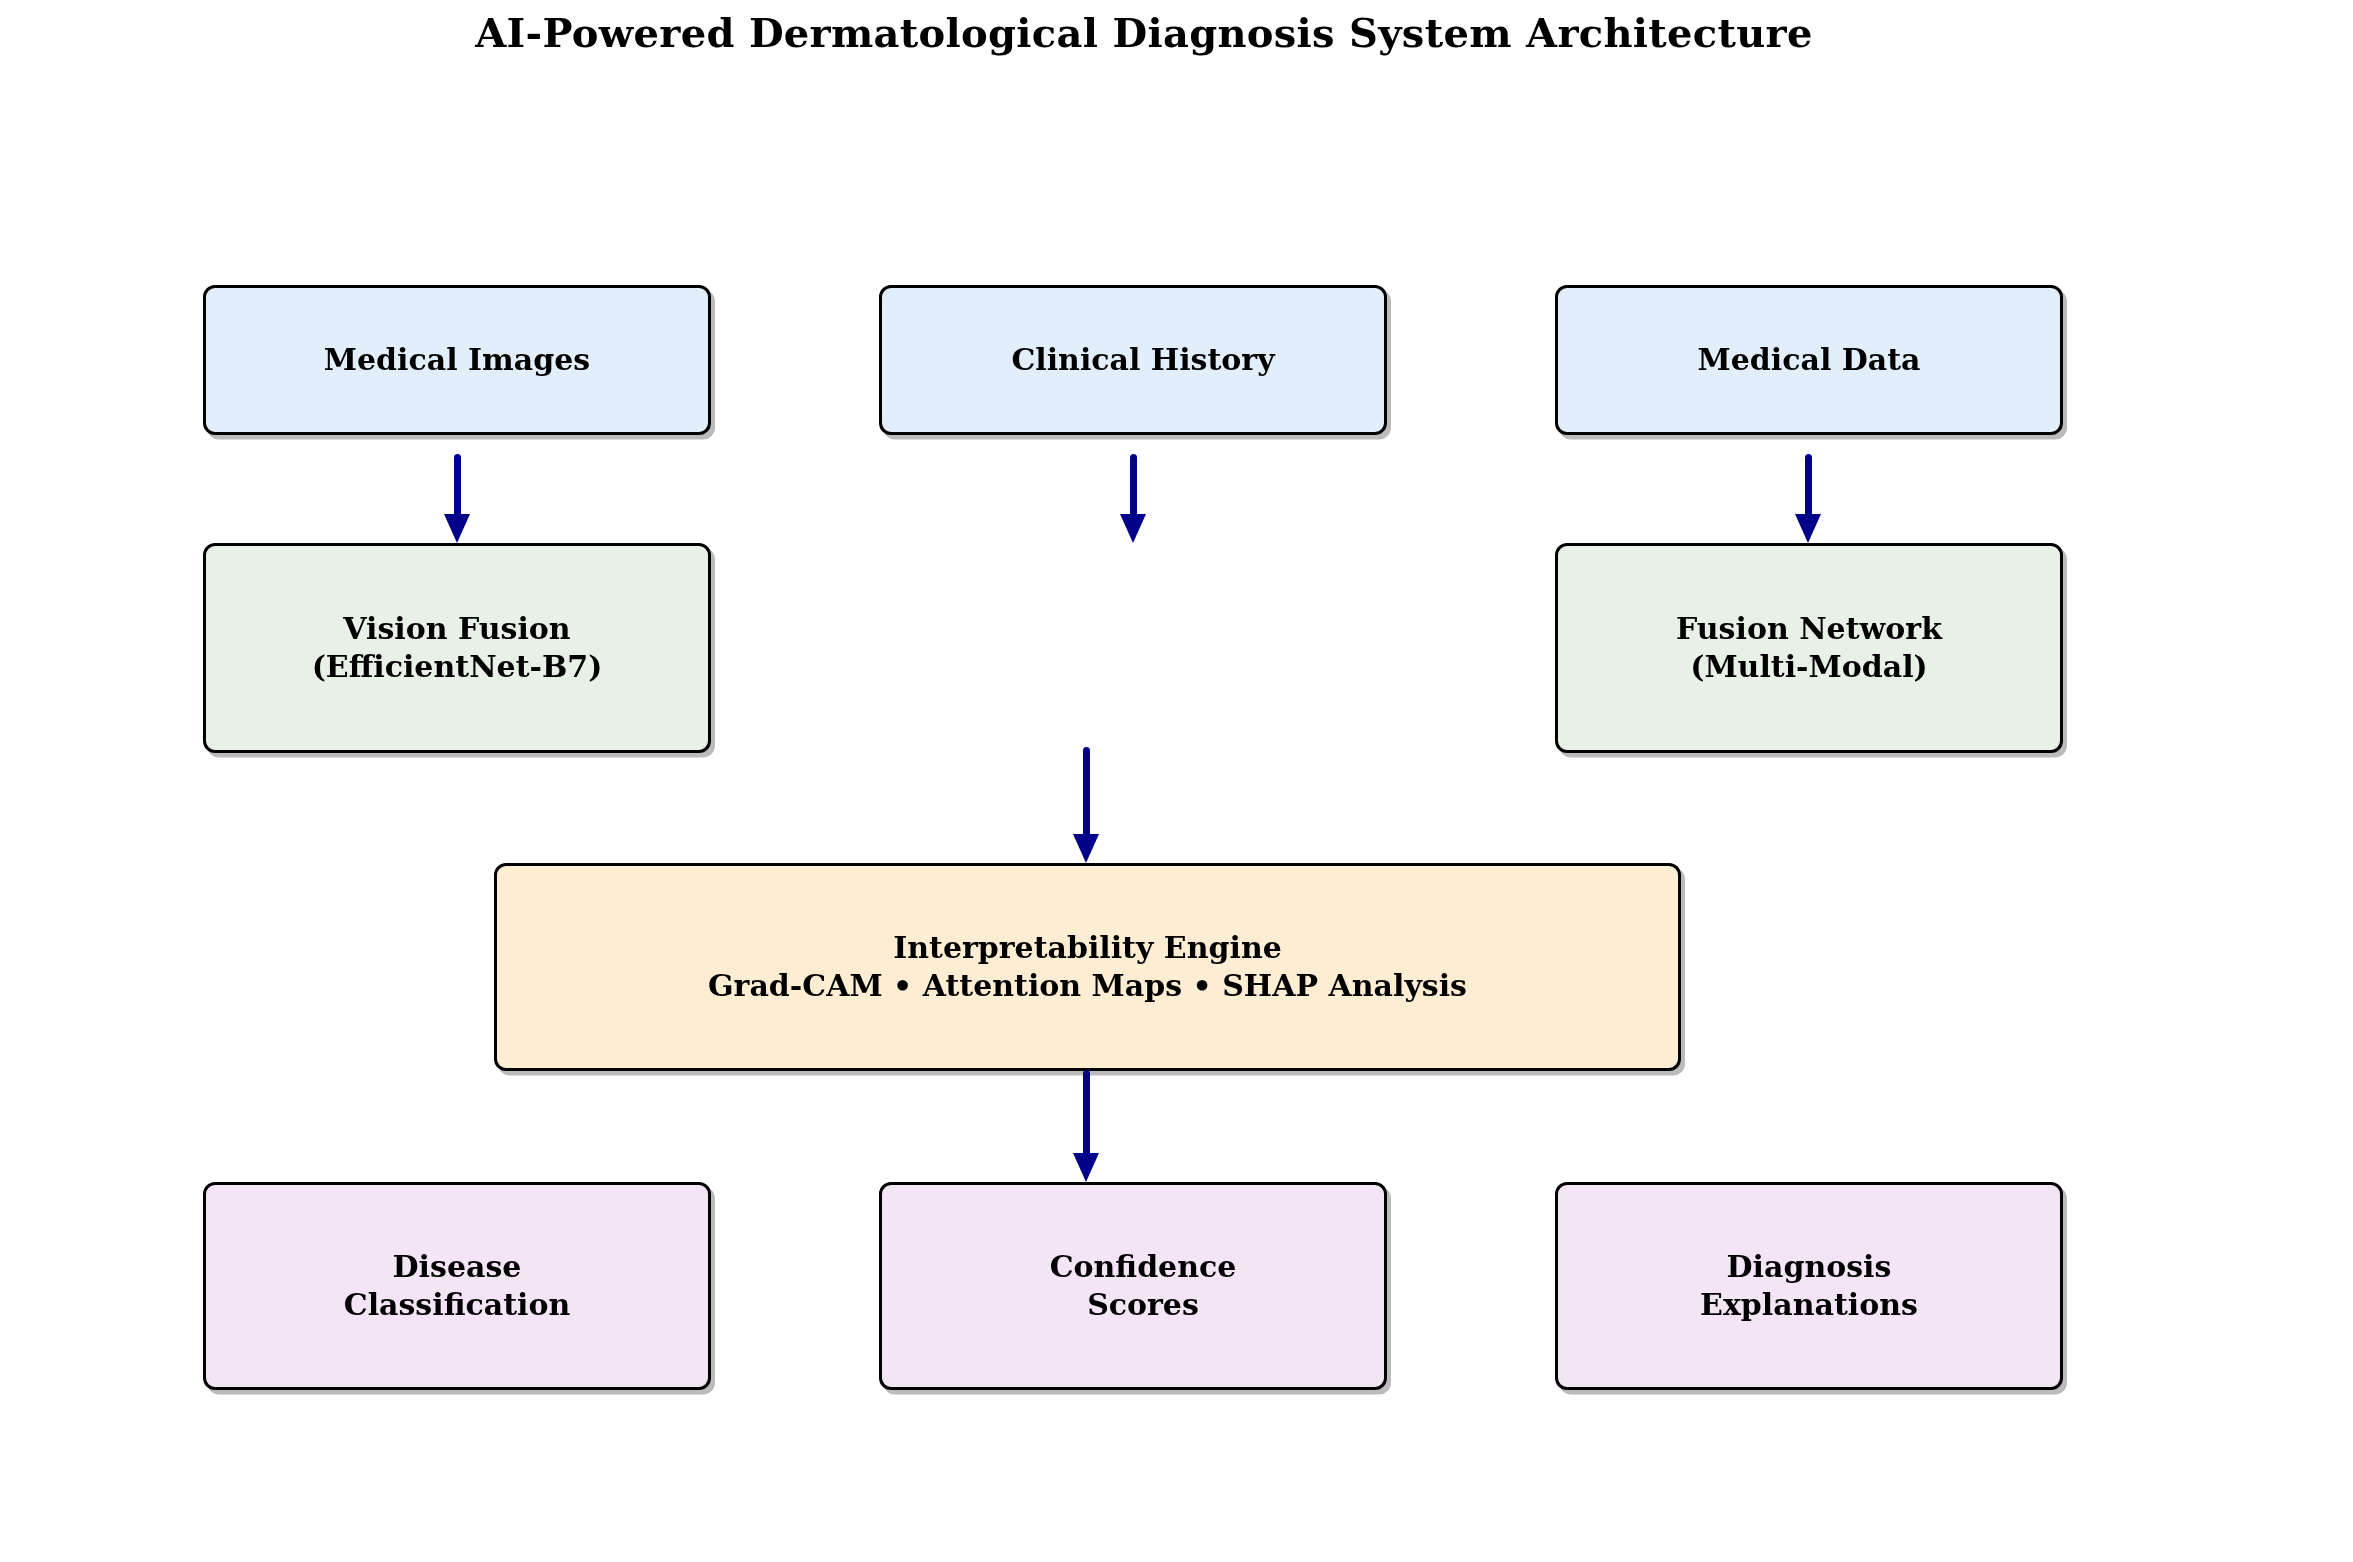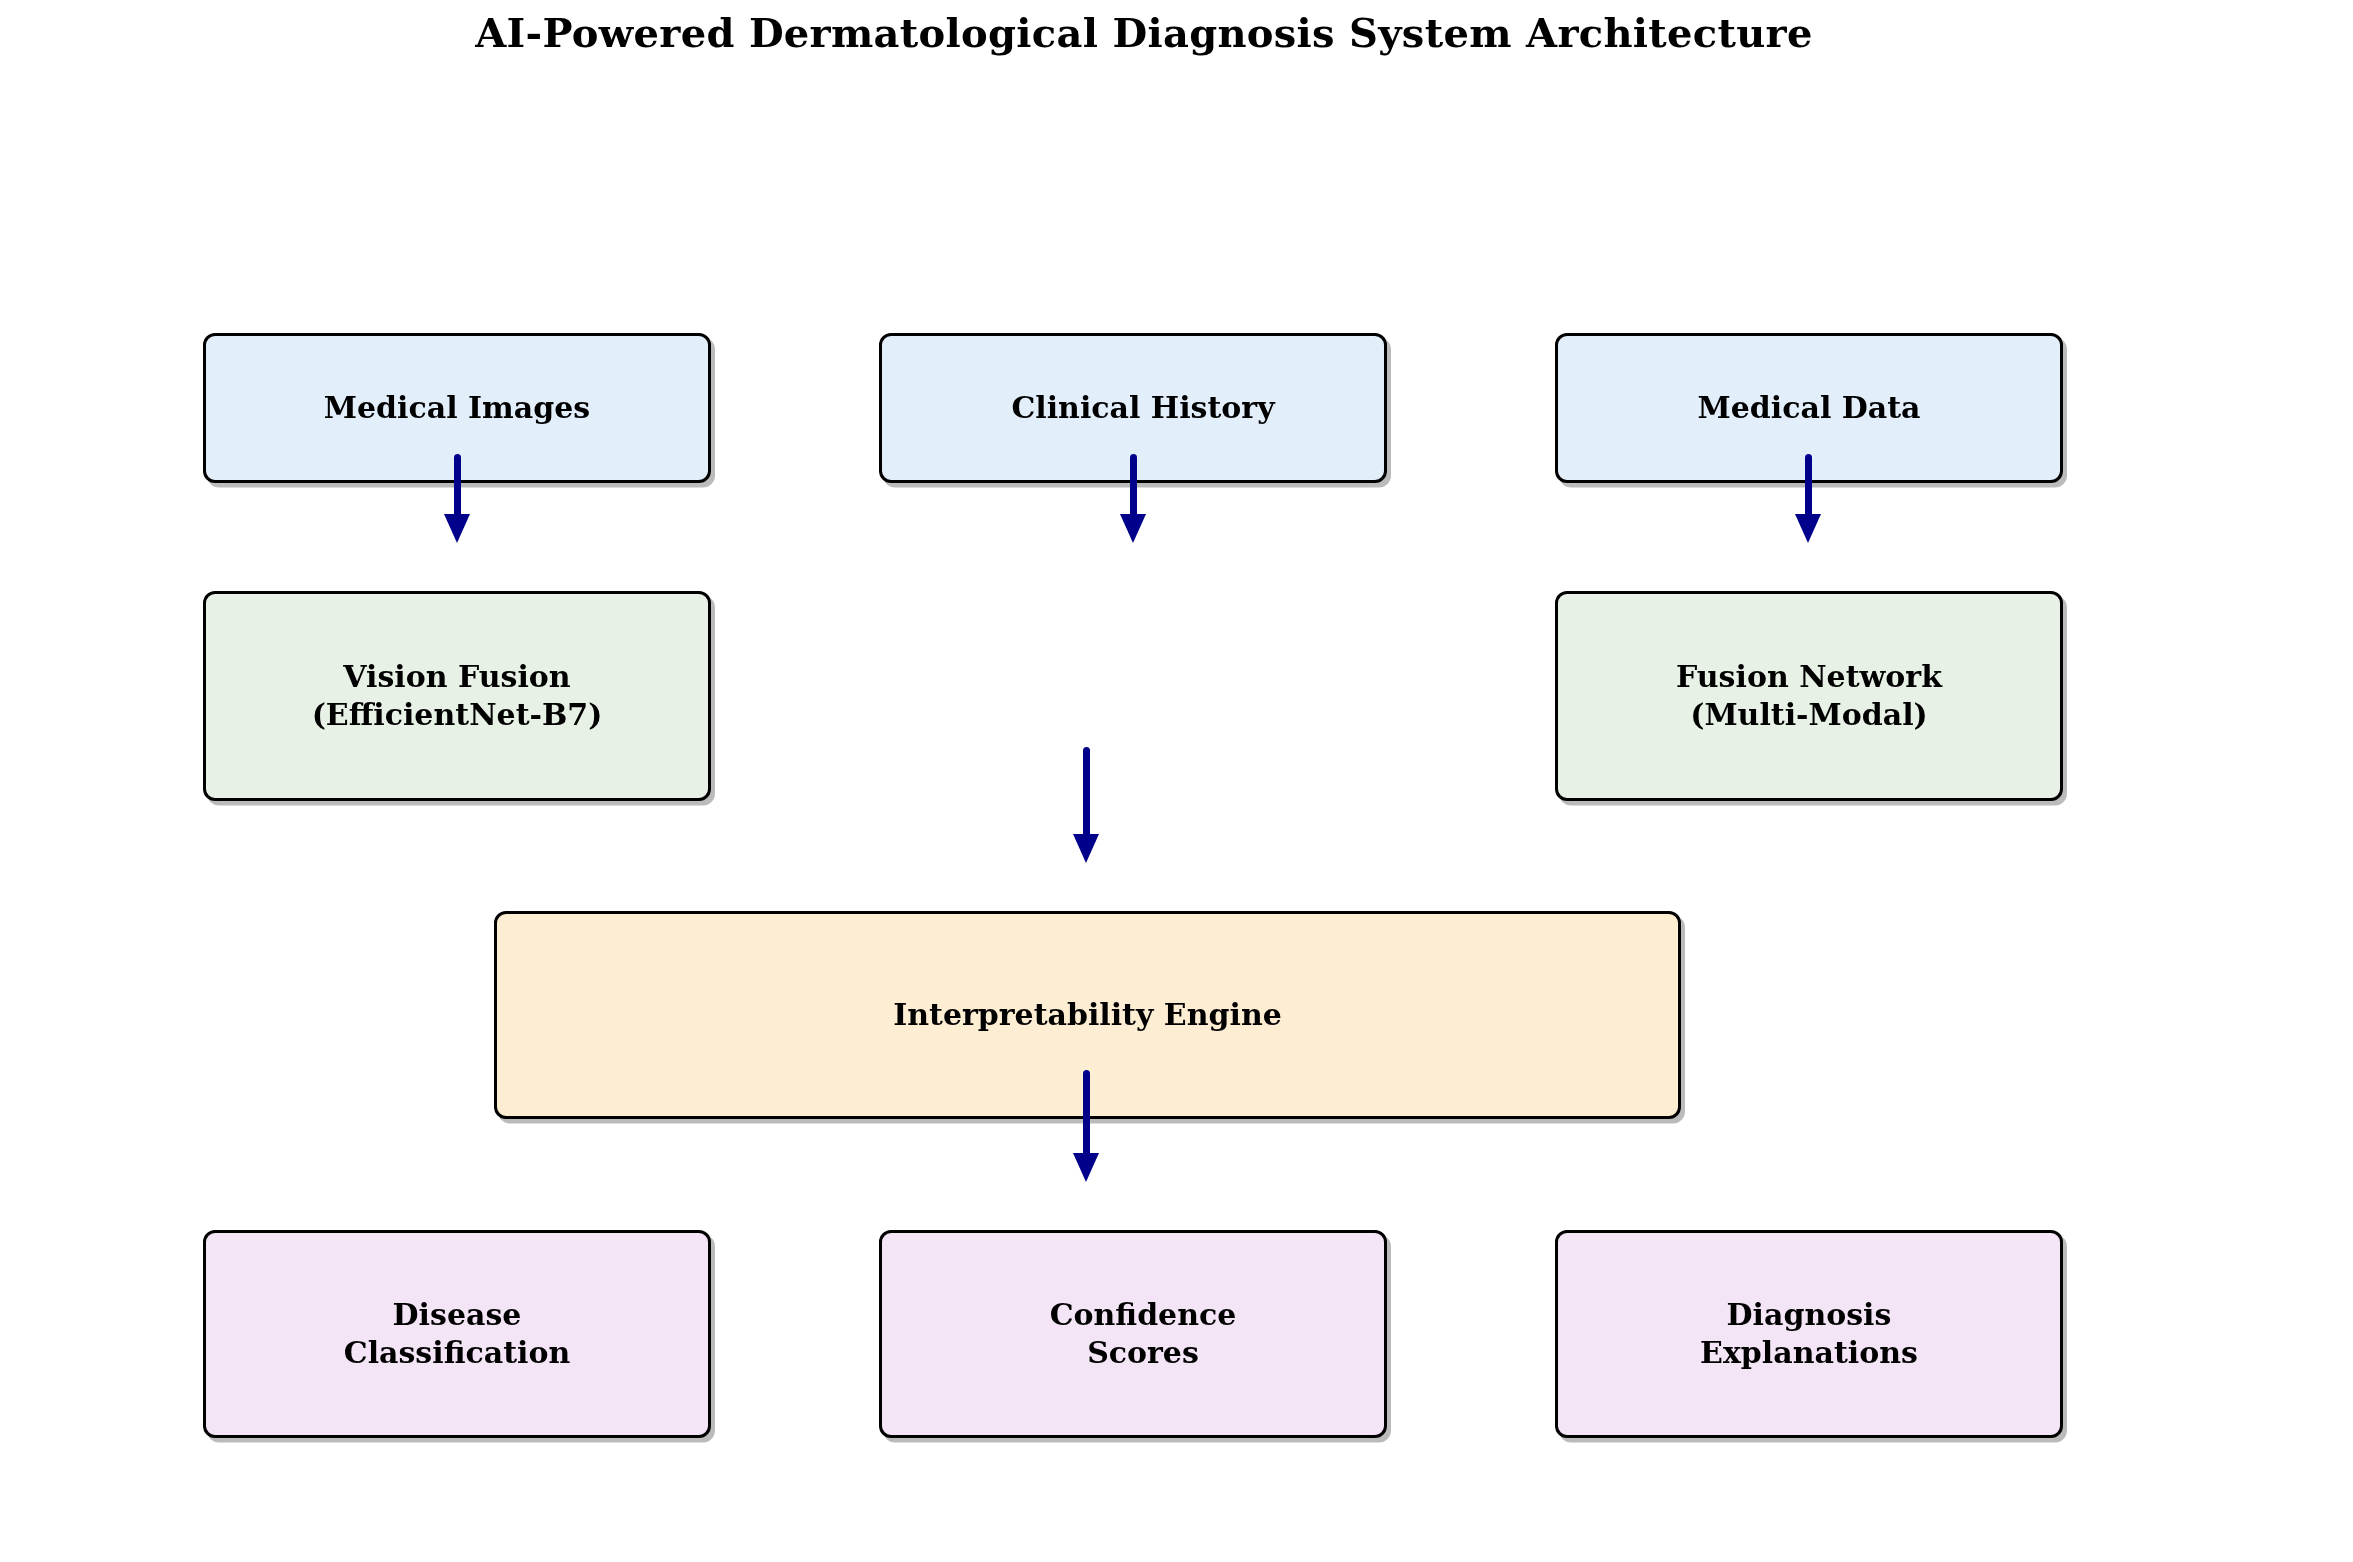--- a/index.html
+++ b/index.html
@@ -34,21 +34,20 @@
     box-shadow: 4px 4.6px 0 rgba(105,105,105,0.45);
     display: flex;
     flex-direction: column;
     align-items: center;
     justify-content: center;
     text-align: center;
     font-weight: bold;
     font-size: 30px;
     line-height: 1.28;
     color: #000000;
-    margin-top: 48px;
   }
   .box.input-box   { background: var(--input_fill); }
   .box.encoder-box { background: var(--encoder_fill); }
   .box.interp-box  { background: var(--interpretability_fill); }
   .box.output-box  { background: var(--output_fill); }
 
   
   .col1 { left: 203px;  width: 508px; }
   .col2 { left: 879px; width: 508px; padding-left: 20px; }
   .col3 { left: 1555px; width: 508px; }
@@ -126,20 +125,21 @@
     <span>(Multi-Modal)</span>
   </div>
 
   <div class="arrow arrow-a4">
     <div class="shaft"></div>
     <div class="head"></div>
   </div>
 
   <div class="box interp-box">
     <span>Interpretability Engine</span>
+    <span>Grad-CAM • Attention Maps • SHAP Analysis</span>
   </div>
 
   <div class="arrow arrow-a5">
     <div class="shaft"></div>
     <div class="head"></div>
   </div>
 
   <div class="box output-box col1 row4">
     <span>Disease</span>
     <span>Classification</span>

